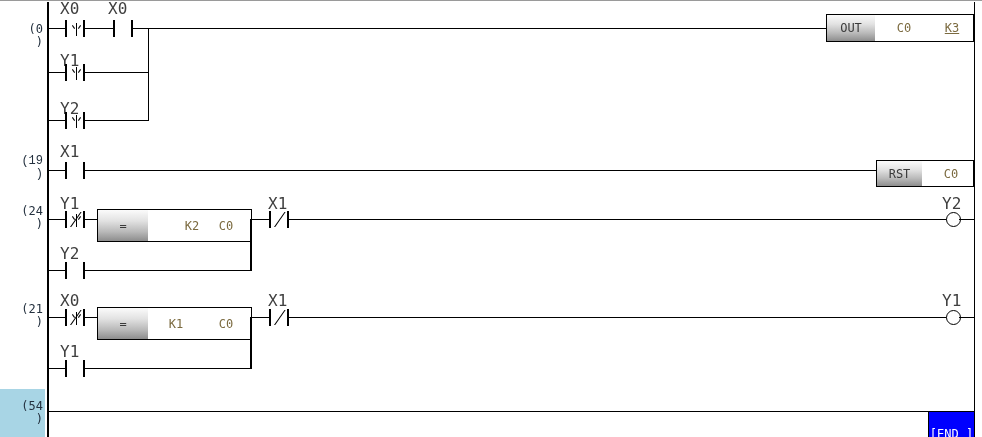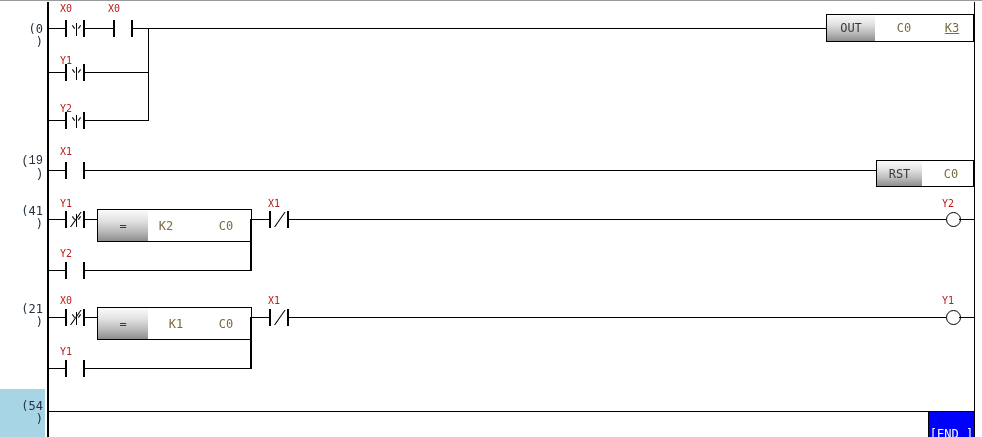--- a/index.html
+++ b/index.html
@@ -26,21 +26,21 @@
   }
   .step-label.sel{background:#a8d5e5;}
 
   
   .wire{position:absolute;height:1px;background:#000000;}
   .vwire{position:absolute;width:1px;background:#000000;}
   .vwire.thick{width:2px;}
 
   
   .devname{
-    position:absolute;color:#b91c1c;font-size:10px;line-height:12px;
+    position:absolute;color:#404040;font-size:16px;line-height:12px;
     letter-spacing:0px;white-space:pre;
   }
 
   
   .contact{position:absolute;width:26px;height:17px;}
   .contact .bar{position:absolute;top:0;width:2px;height:17px;background:#000000;}
   .contact .bar.l{left:3px;}
   .contact .bar.r{left:21px;}
   .contact .lead{position:absolute;top:8px;height:1px;background:#000000;}
   .contact .lead.l{left:0;width:4px;}
@@ -183,21 +183,21 @@
     <span class="bar r"></span>
       <span class="lead r"></span>
   </div>
   <div class="wire" style="left:88px;top:170px;width:790px;"></div>
 
   <div class="instr" style="left:876px;top:160px;width:98px;height:27px;">
     <span class="opname" style="left:0;top:0;width:45px;height:25px;">RST</span>
     <span class="arg" style="left:52px;width:44px;">C0</span>
   </div>
 
-  <div class="step-label" style="left:0;top:205px;">(41
+  <div class="step-label" style="left:0;top:205px;">(24
 )</div>
 
   <div class="devname" style="left:60px;top:198px;">Y1</div>
   <div class="wire" style="left:49px;top:219px;width:13px;"></div>
   <div class="contact" style="left:62px;top:211px;">
     <span class="lead l"></span>
       <span class="bar l"></span>
     <span class="slash">
         <i></i>
       </span>
@@ -206,21 +206,21 @@
         <i class="h1"></i>
         <i class="h2"></i>
       </span>
     <span class="bar r"></span>
       <span class="lead r"></span>
   </div>
   <div class="wire" style="left:88px;top:219px;width:9px;"></div>
 
   <div class="instr" style="left:97px;top:209px;width:155px;height:33px;">
     <span class="opname" style="left:0;top:0;width:50px;height:31px;">=</span>
-    <span class="arg" style="left:44px;width:48px;">K2</span>
+    <span class="arg" style="left:70px;width:48px;">K2</span>
     <span class="arg" style="left:104px;width:48px;">C0</span>
   </div>
 
   <div class="wire" style="left:252px;top:219px;width:16px;"></div>
   <div class="devname" style="left:268px;top:198px;">X1</div>
   <div class="contact" style="left:266px;top:211px;">
     <span class="lead l"></span>
       <span class="bar l"></span>
     <span class="slash">
         <i></i>

